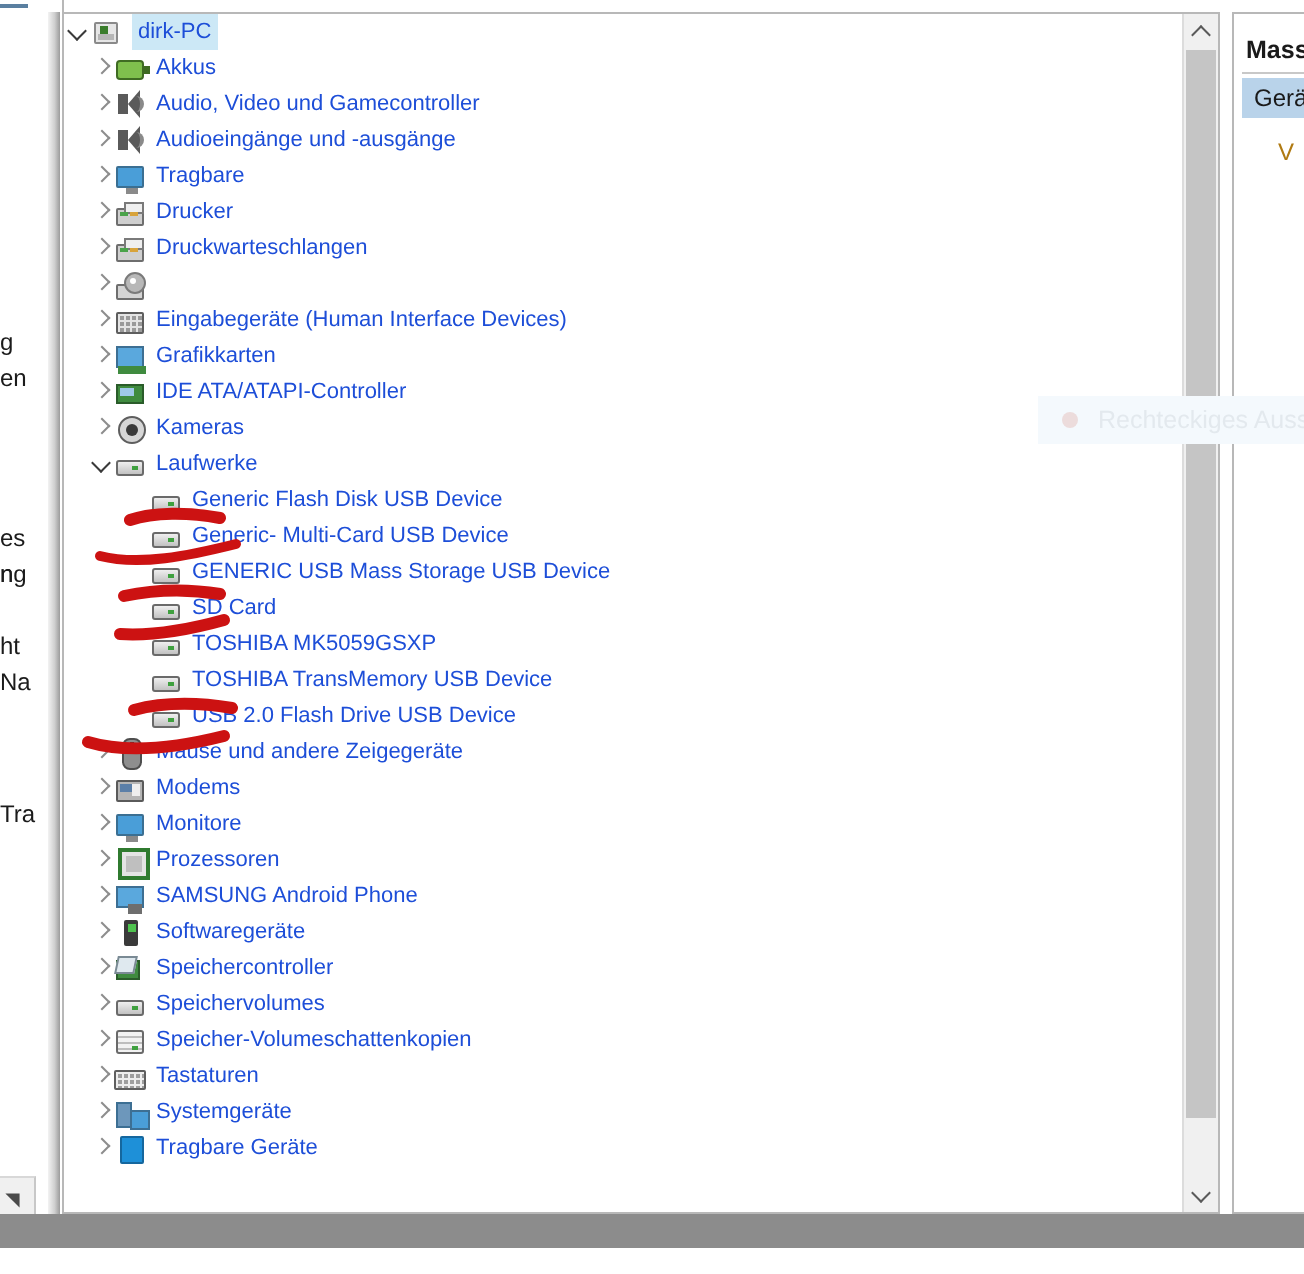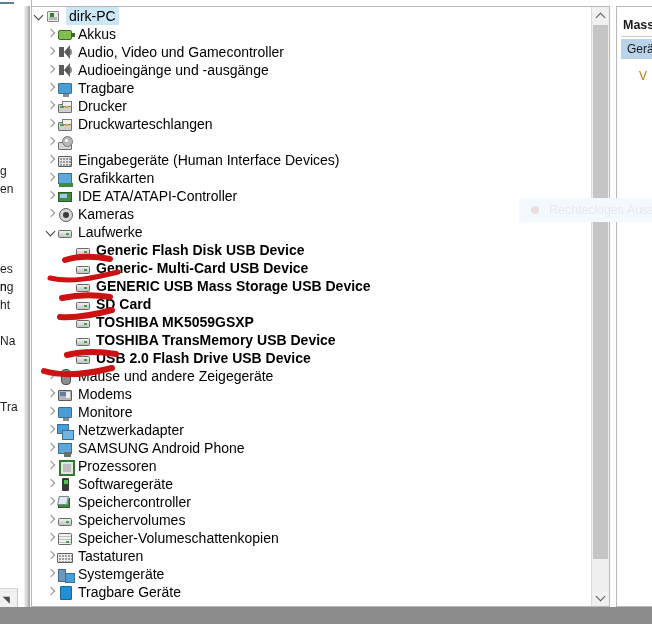--- a/index.html
+++ b/index.html
@@ -43,21 +43,21 @@
     position:absolute;left:31px;top:0;width:579px;height:6px;background:#ffffff;
     border-left:1px solid #b8b8b8;border-right:1px solid #b8b8b8;
   }
 
   .tree{
     position:absolute;left:0;top:0;width:560px;height:600px;
     overflow:hidden;
   }
   .row{
     position:relative;height:18px;line-height:18px;
-    white-space:nowrap;font-size:14px;color:#000000;
+    white-space:nowrap;font-size:11px;color:#1d4ed8;
     display:flex;align-items:center;
   }
   .row .chev{
     width:13px;height:18px;flex:0 0 13px;position:relative;
   }
   .row .chev.closed:after{
     content:"";position:absolute;left:4px;top:5px;
     width:5px;height:5px;border-right:1.6px solid #8d8d8d;border-top:1.6px solid #8d8d8d;
     transform:rotate(45deg);
   }
@@ -68,21 +68,21 @@
   }
   .row .ico{
     width:16px;height:16px;flex:0 0 16px;margin-right:5px;position:relative;
   }
   .row .lbl{padding-right:6px;}
   .row.sel .lbl{background:#cce8f6;padding:0 3px;}
   .row.sel{background:transparent;}
 
   
   .ind1{padding-left:12px;}
-  .ind2{padding-left:30px;font-weight:bold;}
+  .ind2{padding-left:30px;}
 
   
   .ic{position:absolute;inset:0;}
   
   .ic-pc{background:#e6e6e6;border:1px solid #8a8a8a;border-radius:1px;left:2px;right:2px;top:3px;bottom:2px;}
   .ic-pc:before{content:"";position:absolute;left:2px;top:1px;width:4px;height:4px;background:#3a7d2c;}
   .ic-pc:after{content:"";position:absolute;left:1px;bottom:1px;right:1px;height:3px;background:#b6b6b6;}
   
   .ic-bat{left:1px;top:4px;width:12px;height:8px;background:#7fbf4d;border:1px solid #3f6b23;border-radius:2px;}
   .ic-bat:after{content:"";position:absolute;right:-4px;top:2px;width:3px;height:4px;background:#3f6b23;}
@@ -230,21 +230,21 @@
 <body>
 
 <div class="screen">
 
   <div class="bg-left">
     <div class="frag" style="top:164px;">g</div>
     <div class="frag" style="top:182px;">en</div>
     <div class="frag" style="top:262px;">es</div>
     <div class="frag" style="top:280px;">n</div>
     <div class="frag" style="top:280px;">ng</div>
-    <div class="frag" style="top:298px;">ht</div>
+    <div class="frag" style="top:316px;">ht</div>
     <div class="frag" style="top:334px;">Na</div>
     <div class="frag" style="top:352px;margin-top:48px;">Tra</div>
     <div class="bg-left-edge"></div>
     <div class="bg-corner"></div>
   </div>
   <div class="top-sliver"></div>
 
   <div class="tree-top-strip"></div>
 
   <div class="tree-pane">
@@ -408,37 +408,30 @@
         <div class="row ind1">
           <span class="chev closed"></span>
           <span class="ico">
             <span class="ic ic-mon"></span>
           </span>
           <span class="lbl">Monitore</span>
         </div>
         <div class="row ind1">
           <span class="chev closed"></span>
           <span class="ico">
-            <span class="ic ic-net"></span>
-          </span>
-          <span class="lbl">Netzwerkadapter</span>
+            <span class="ic ic-cpu"></span>
+          </span>
+          <span class="lbl">Prozessoren</span>
         </div>
         <div class="row ind1">
           <span class="chev closed"></span>
           <span class="ico">
             <span class="ic ic-phone"></span>
           </span>
           <span class="lbl">SAMSUNG Android Phone</span>
-        </div>
-        <div class="row ind1">
-          <span class="chev closed"></span>
-          <span class="ico">
-            <span class="ic ic-cpu"></span>
-          </span>
-          <span class="lbl">Prozessoren</span>
         </div>
         <div class="row ind1">
           <span class="chev closed"></span>
           <span class="ico">
             <span class="ic ic-sw"></span>
           </span>
           <span class="lbl">Softwaregeräte</span>
         </div>
         <div class="row ind1">
           <span class="chev closed"></span>

